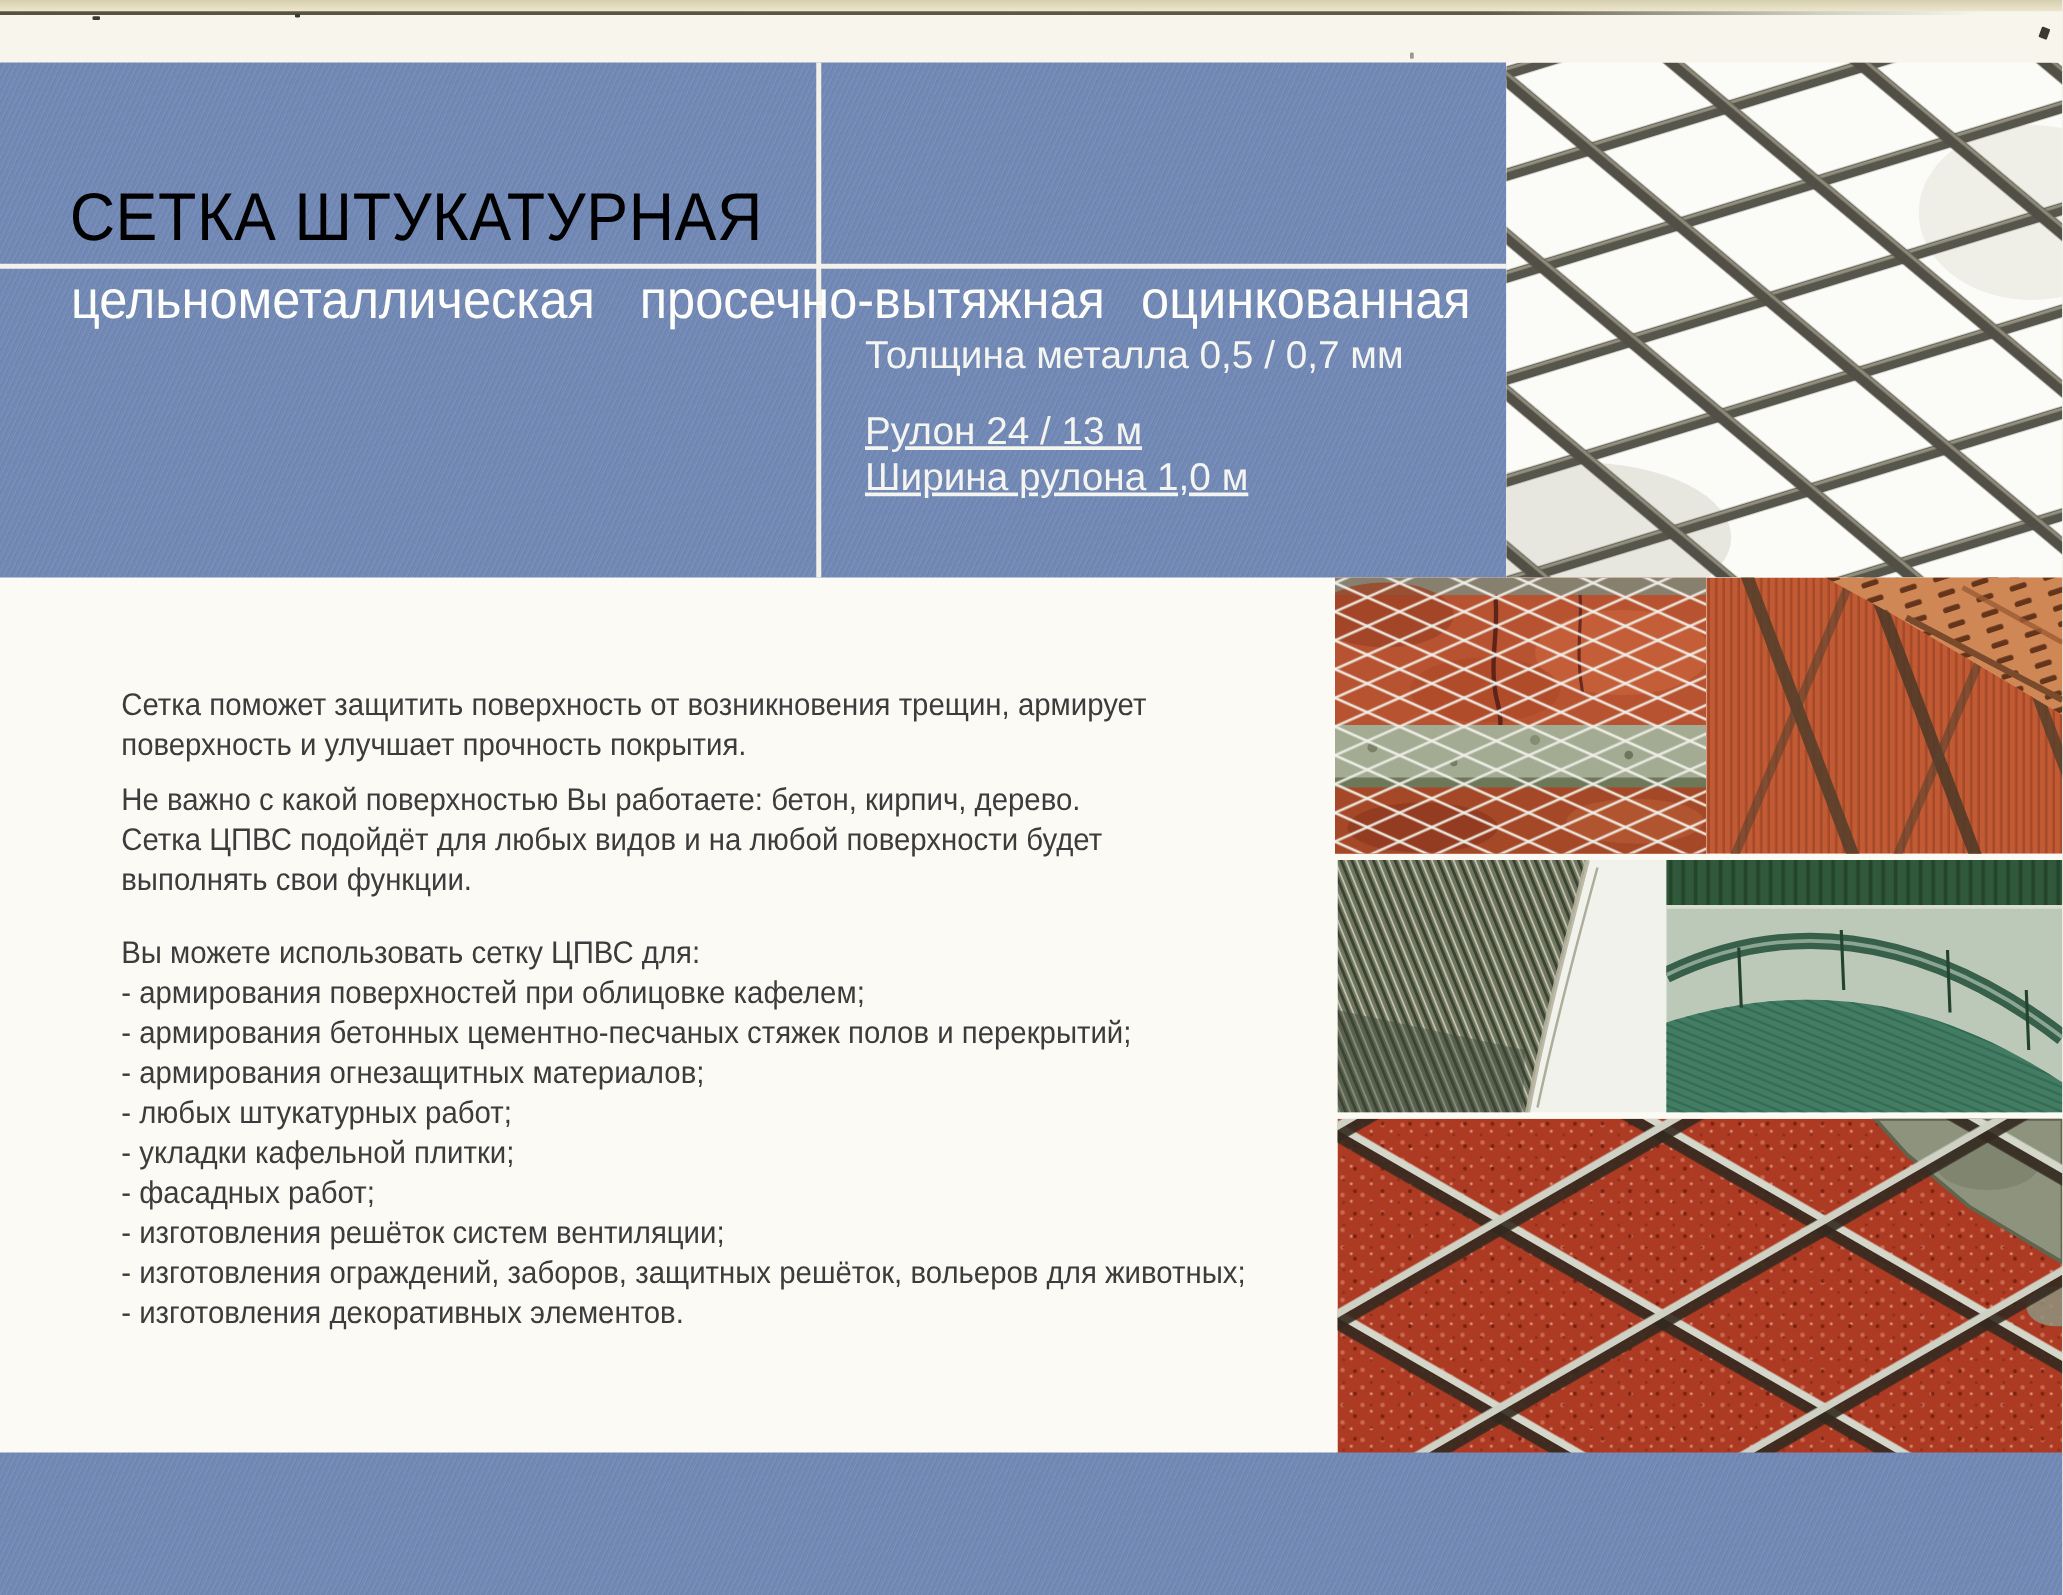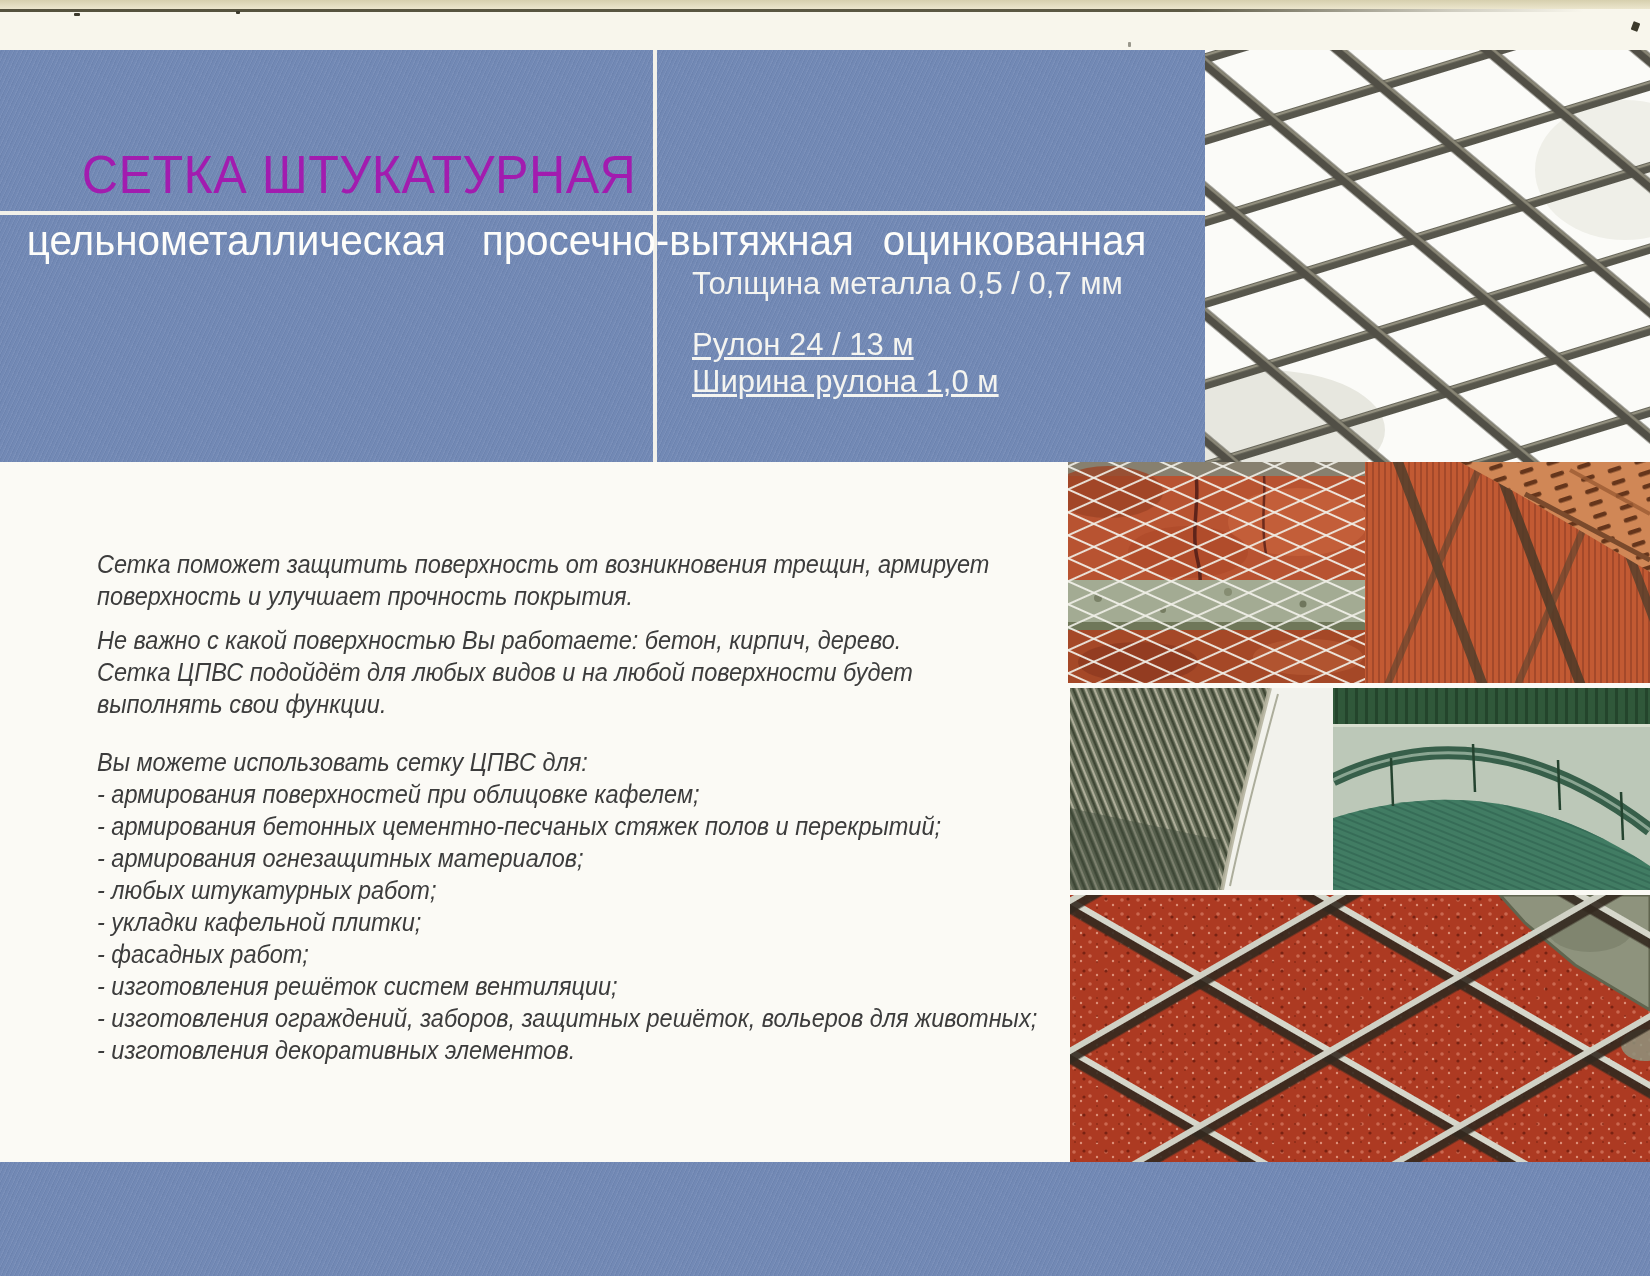--- a/index.html
+++ b/index.html
@@ -18,36 +18,36 @@
   
   .band{background:#7289b5;}
   .band::after{content:"";position:absolute;inset:0;pointer-events:none;
     background:repeating-linear-gradient(115deg,
       rgba(255,255,255,.055) 0 1px, rgba(20,30,60,.045) 1px 2px, transparent 2px 4px);}
   .header-band{position:absolute;left:0;top:50px;width:1205px;height:412px;}
   .footer-band{position:absolute;left:0;top:1162px;width:1650px;height:114px;}
   
   .title{
     position:absolute;left:0;top:146px;width:610px;text-align:right;
-    color:#a21caf;font-size:54px;line-height:56px;letter-spacing:.5px;white-space:nowrap;margin-left:26px;
+    color:#000000;font-size:54px;line-height:56px;letter-spacing:.5px;white-space:nowrap;
   }
   .title .fit{display:inline-block;transform:scaleX(.93);transform-origin:100% 50%;}
   .h-rule{position:absolute;left:0;top:211px;width:1205px;height:4px;background:#f2f1ea;}
   .v-rule{position:absolute;left:653px;top:50px;width:4px;height:412px;background:#f2f1ea;}
   .subtitle{
     position:absolute;left:0;top:221px;width:610px;text-align:right;
-    color:#fdfdfa;font-size:43px;line-height:38px;white-space:nowrap;
+    color:#fdfdfa;font-size:43px;line-height:38px;white-space:nowrap;padding-left:30px;
   }
   .subtitle .fit{display:inline-block;transform:scaleX(.94);transform-origin:100% 50%;}
   .specs{position:absolute;left:692px;top:224px;color:#f4f4f0;font-size:31px;line-height:37px;white-space:nowrap;margin-top:41px;}
   .specs .group2{margin-top:24px;text-decoration:underline;}
   
   .copy{
     position:absolute;left:97px;top:548px;width:960px;color:#3c3c3c;
-    font-size:25px;line-height:32px;font-style:italic;
+    font-size:25px;line-height:32px;
   }
   .copy .fit{display:block;transform:scaleX(.94);transform-origin:0 0;white-space:nowrap;}
   .copy .p1{margin:0 0 12px 0;}
   .copy .p2{margin:0 0 26px 0;}
   
   .photo{position:absolute;display:block;}
 </style>
 </head>
 <body>
 

